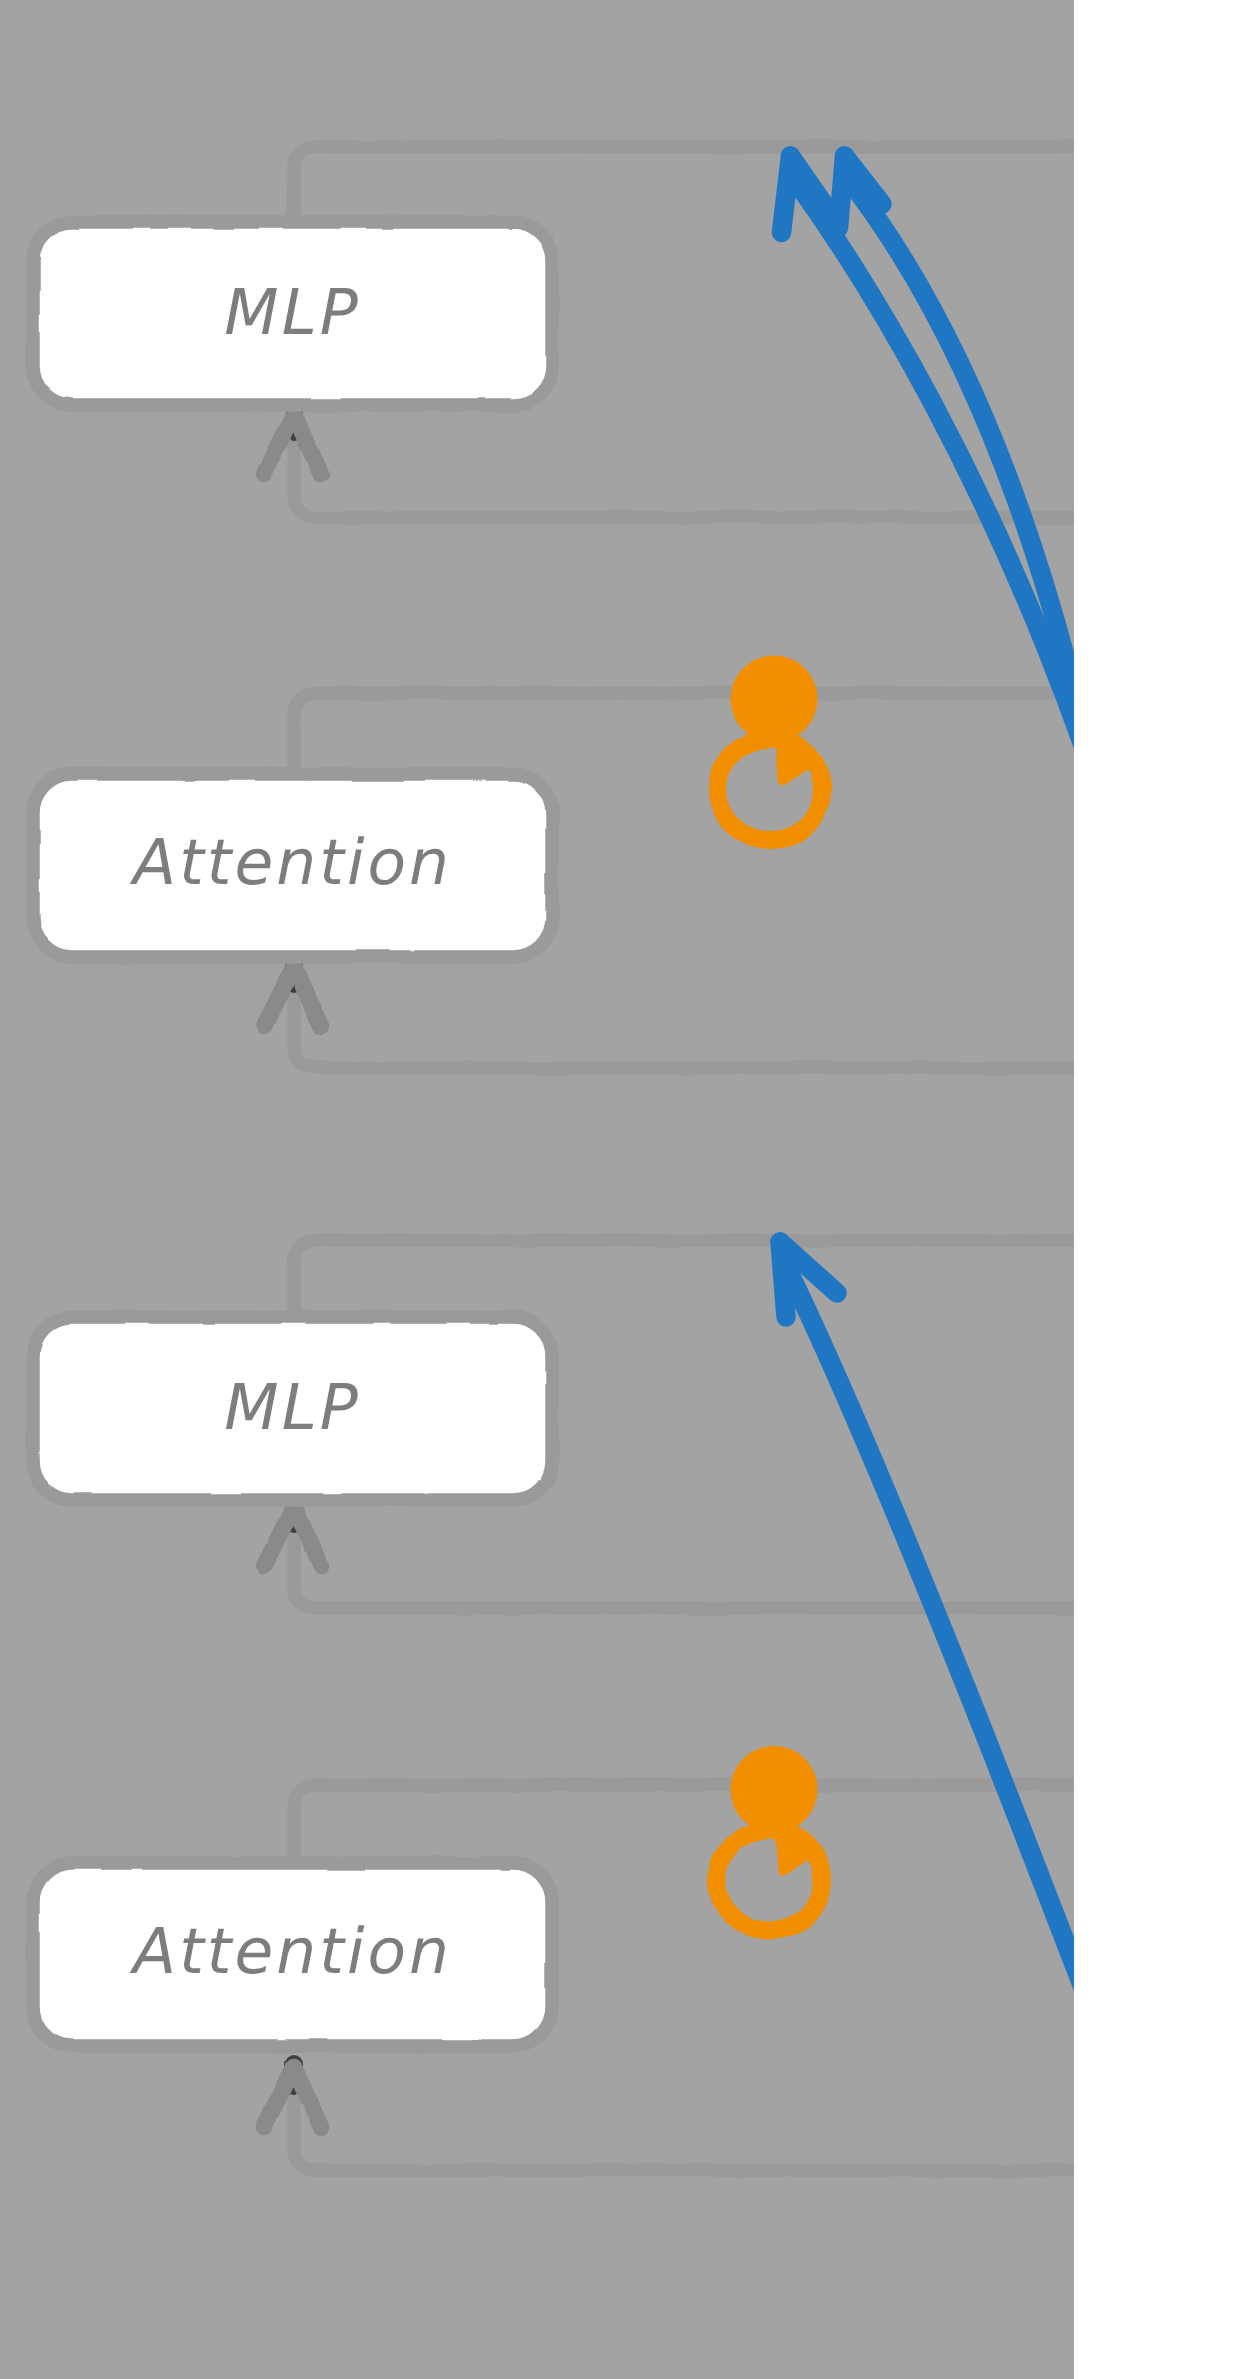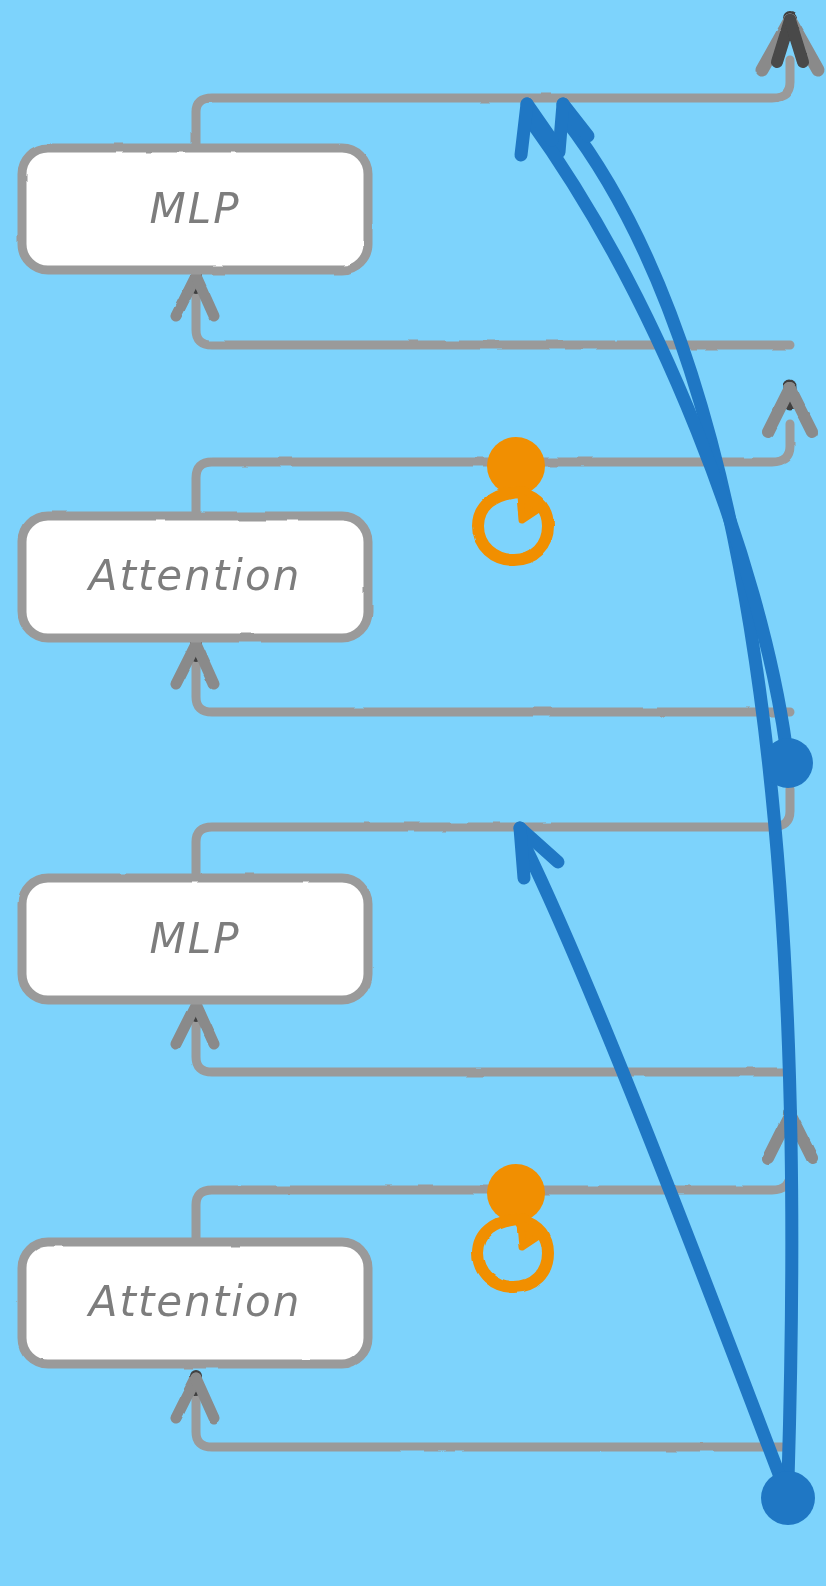--- a/index.html
+++ b/index.html
@@ -5,23 +5,23 @@
   html, body {
     margin: 0;
     padding: 0;
     background: #ffffff;
   }
   body {
     font-family: "DejaVu Sans", sans-serif;
   }
   #diagram-root {
     position: relative;
-    width: 826px;
+    width: 716px;
     height: 1586px;
-    background: #7dd3fc;
+    background: #a3a3a3;
     overflow: hidden;
     text-decoration: underline;
   }
   #diagram-svg {
     position: absolute;
     inset: 0;
     width: 826px;
     height: 1586px;
     display: block;
   }

